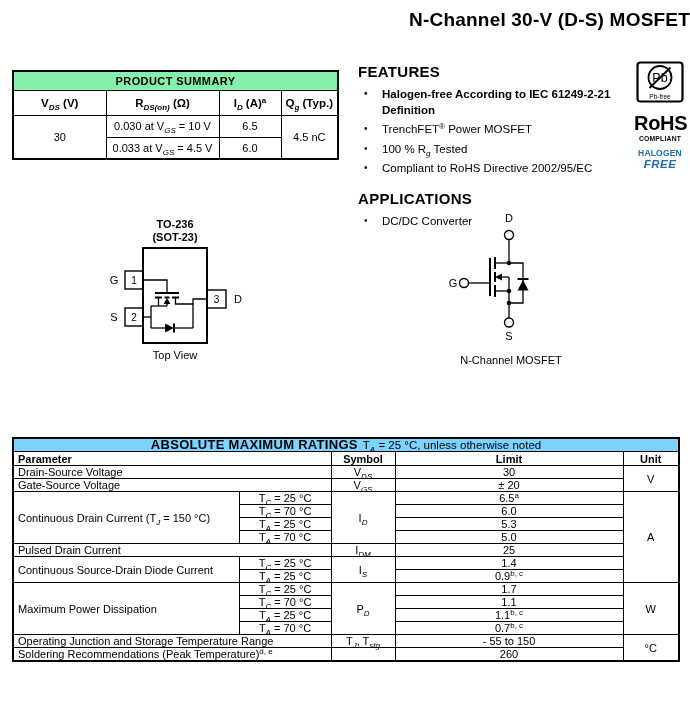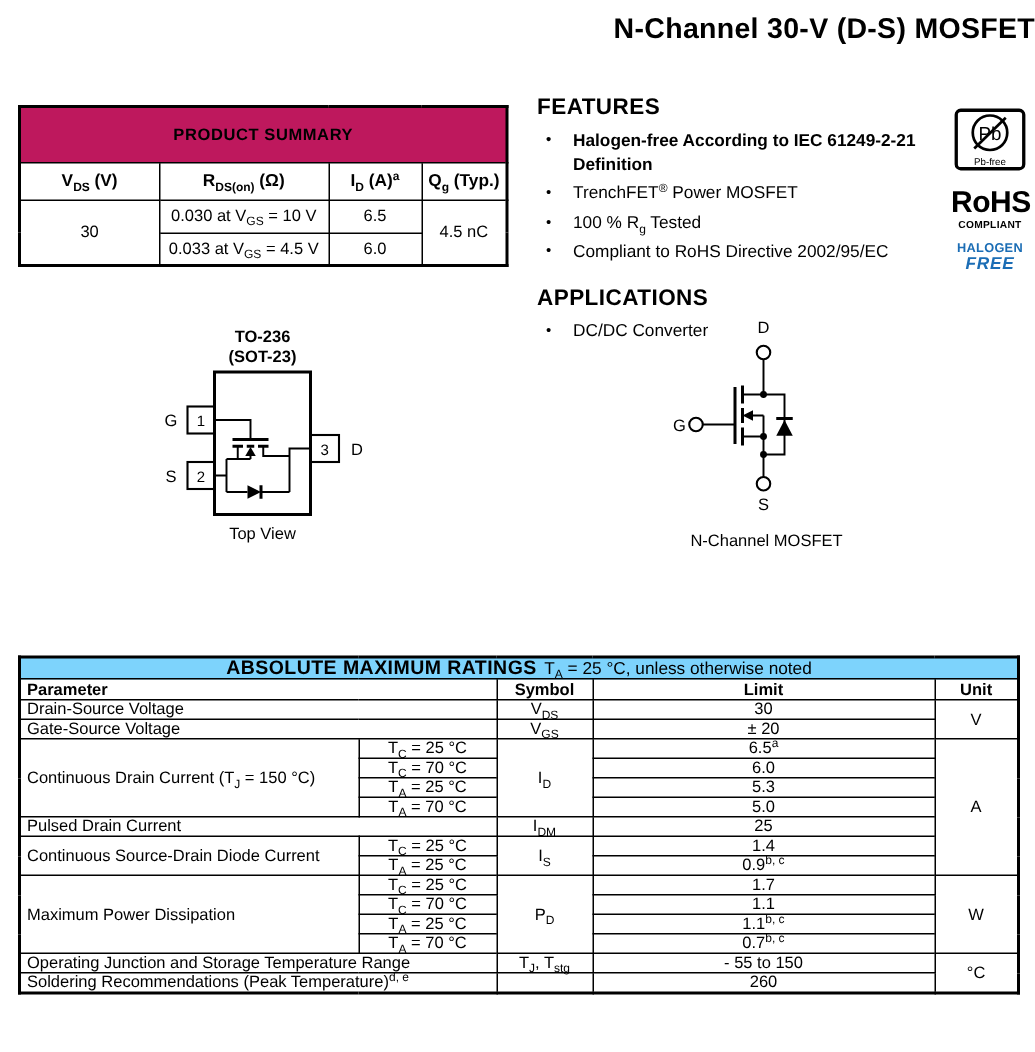--- a/index.html
+++ b/index.html
@@ -3,44 +3,44 @@
 <meta charset="utf-8">
 <style>
   * { box-sizing: border-box; }
   body { margin:0; background:#ffffff; font-family:"Liberation Sans", sans-serif; color:#000; }
   .page { position:relative; width:690px; height:701px; background:#fff; overflow:hidden; }
 
   .doc-title { position:absolute; top:9px; left:0; width:100%; text-align:right;
                font-size:19px; font-weight:bold; letter-spacing:0.2px; }
 
   sub, sup { font-size:8px; line-height:0; position:relative; vertical-align:baseline; }
-  sub { bottom:-3px; }
+  sub { bottom:-3px;font-style:italic; }
   sup { top:-4px; }
 
   table { border-collapse:collapse; table-layout:fixed; }
 
   
   .ps-table { position:absolute; left:12px; top:70px; width:325px; border:2px solid #000; }
   .ps-table td, .ps-table th { border:1px solid #000; font-size:11px; text-align:center;
                                vertical-align:middle; padding:0 2px; }
-  .ps-title-cell { background:#be185d; font-size:13.5px; font-weight:bold; text-align:left;
-                   padding-left:8px; height:37px; letter-spacing:0.4px; }
+  .ps-title-cell { background:#86efac; font-size:13.5px; font-weight:bold; text-align:left;
+                   padding-left:8px; height:19px; letter-spacing:0.4px; }
   .ps-head th { font-weight:bold; font-size:11.5px; height:25px; }
   .ps-data td { height:22px; }
 
   
   .features { position:absolute; left:358px; top:63px; width:274px; }
   .sec-head { font-size:15px; font-weight:bold; letter-spacing:0.3px; margin:0 0 7px 0; }
   .bullet { display:flex; font-size:11.5px; line-height:1.35; margin:0 0 4px 0; }
   .bullet .dot { width:9px; margin:0 9px 0 6px; flex:none; font-size:10px; }
   .bullet.bold { font-weight:bold; }
   .apps-head { margin-top:13px; }
 
   
-  .compliance { position:absolute; left:634px; top:72px; width:52px; text-align:center; }
+  .compliance { position:absolute; left:634px; top:61px; width:52px; text-align:center; }
   .rohs { font-size:20px; font-weight:bold; line-height:1; margin-top:6px; letter-spacing:-0.3px; }
   .compliant { font-size:6.8px; font-weight:bold; letter-spacing:0.2px; margin-top:2px; }
   .halogen { color:#1b6db5; font-size:8.5px; font-weight:bold; margin-top:6px; letter-spacing:0.2px; }
   .free { color:#1b6db5; font-size:11.5px; font-weight:bold; font-style:italic; letter-spacing:0.5px; }
 
   
   .pkg-svg { position:absolute; left:95px; top:214px; }
   .sch-svg { position:absolute; left:428px; top:206px; }
   svg text { font-family:"Liberation Sans", sans-serif; }
 

